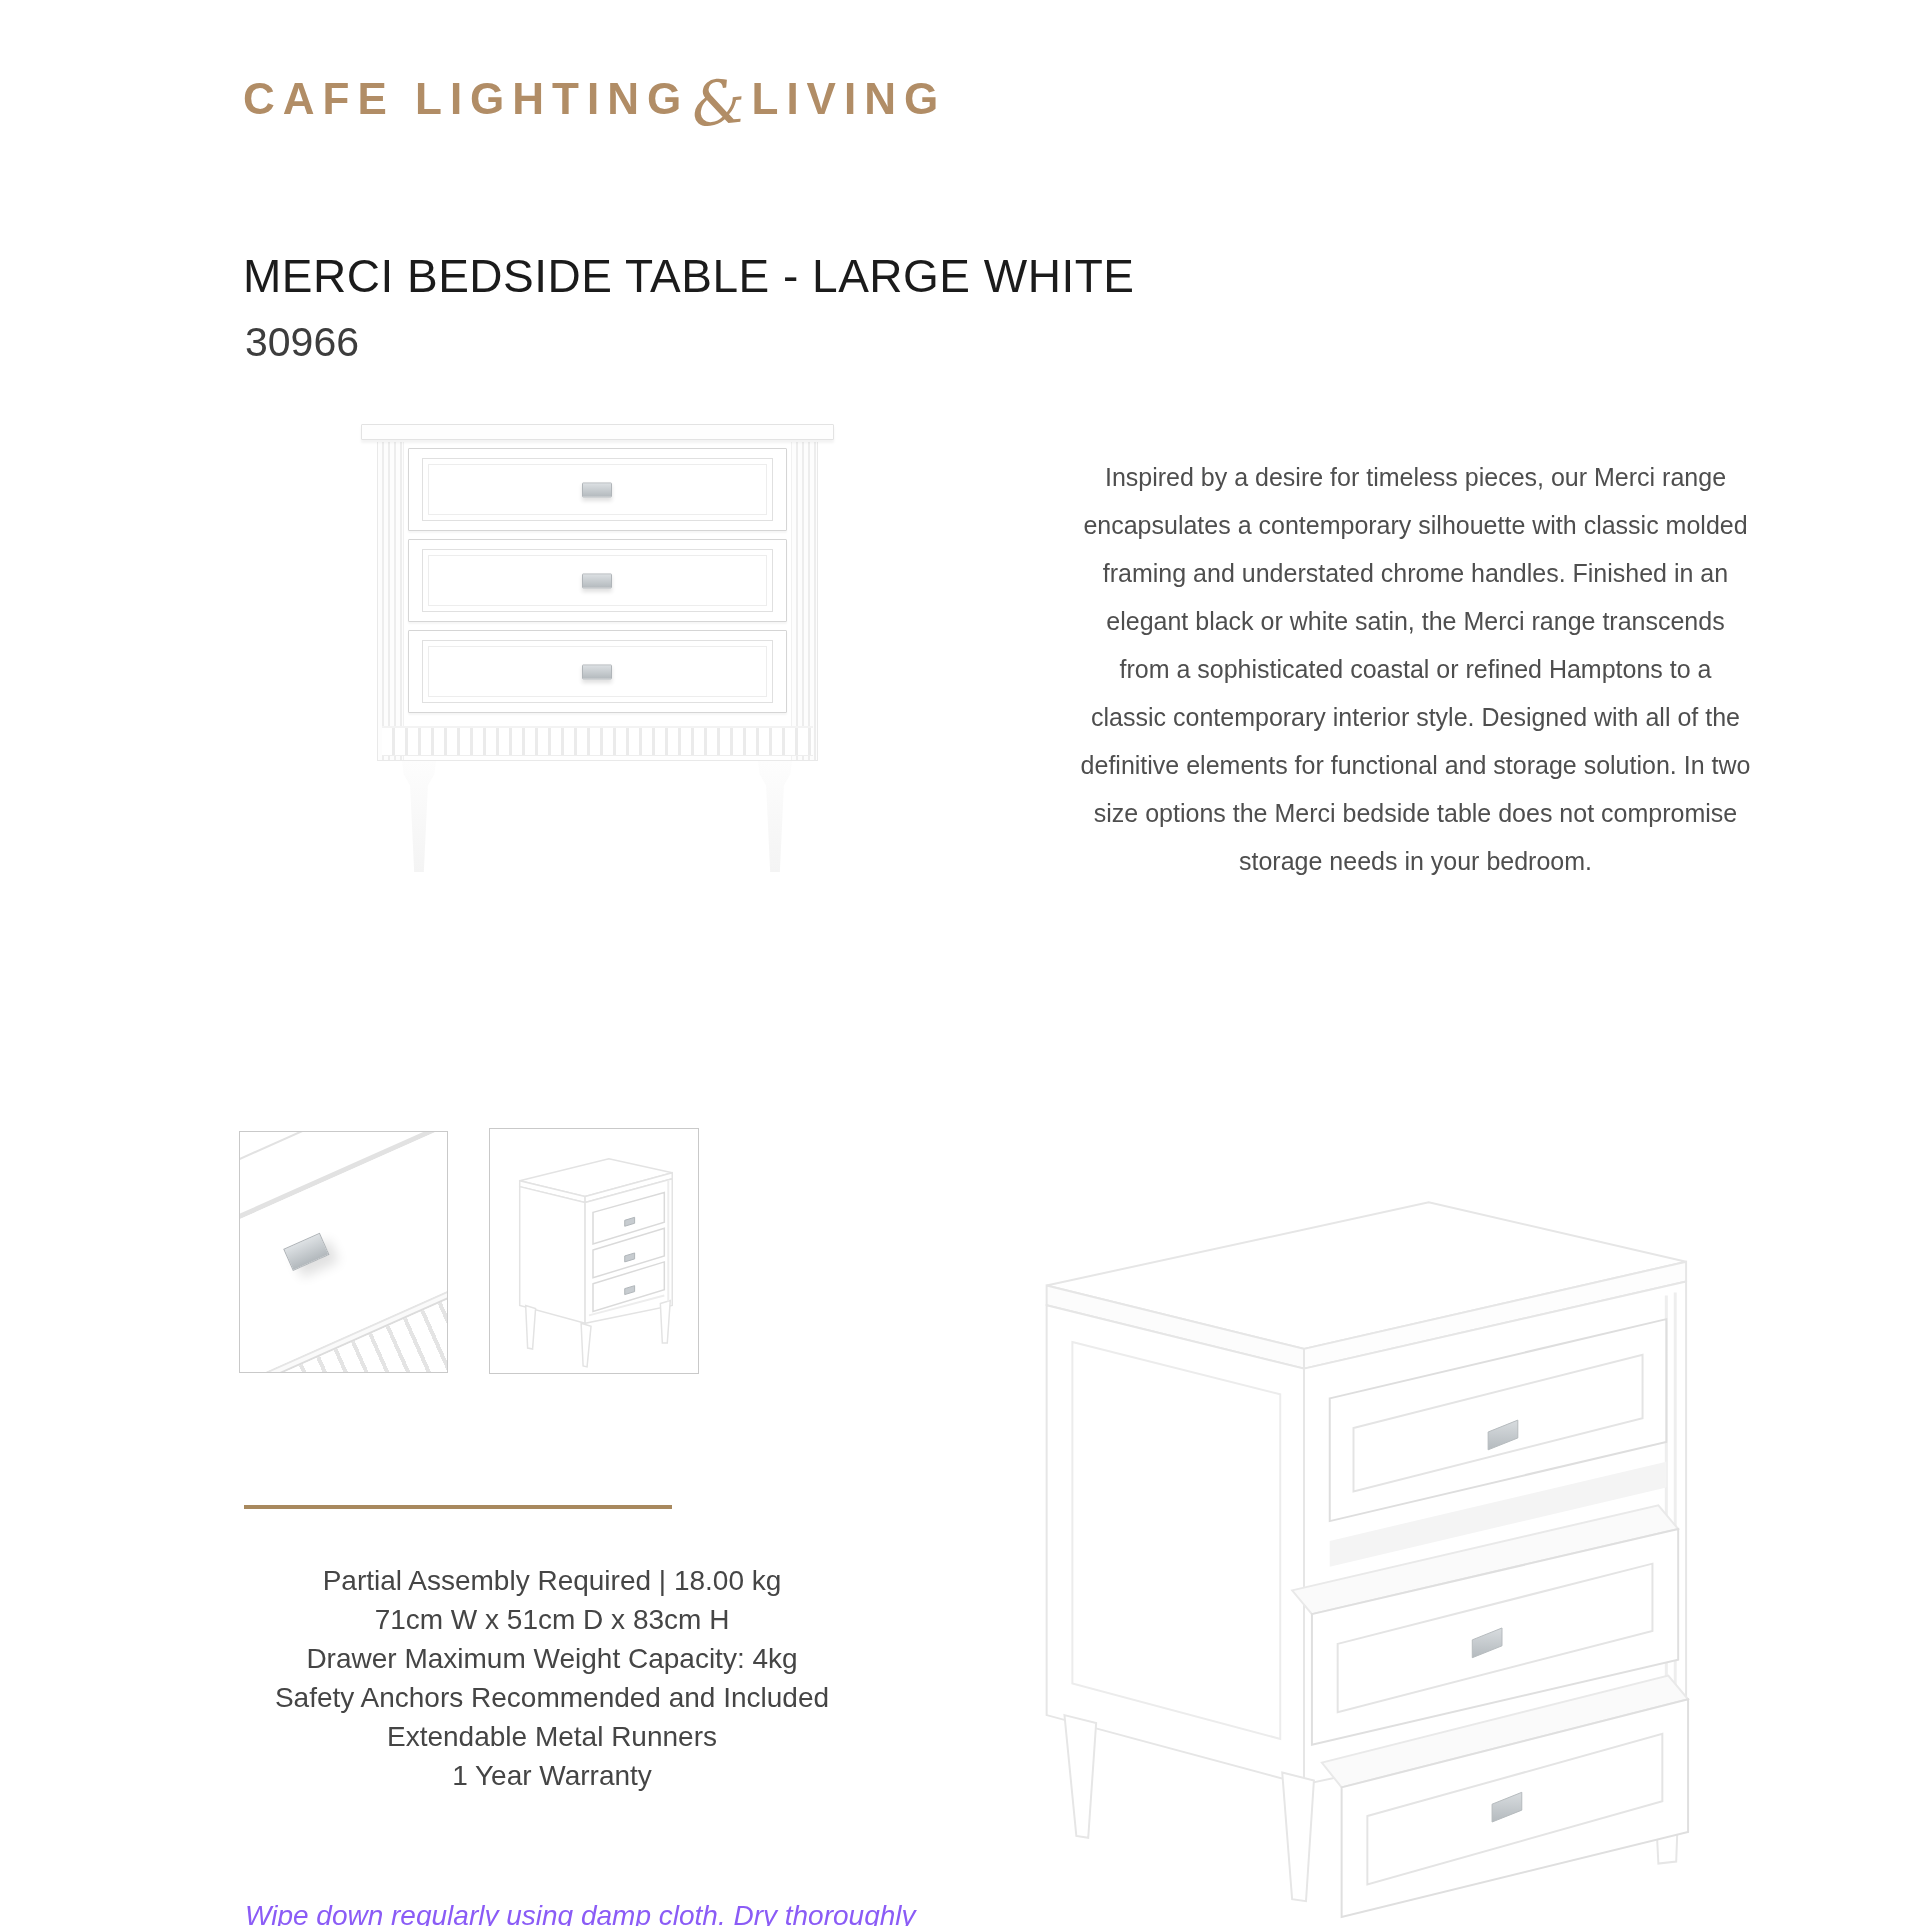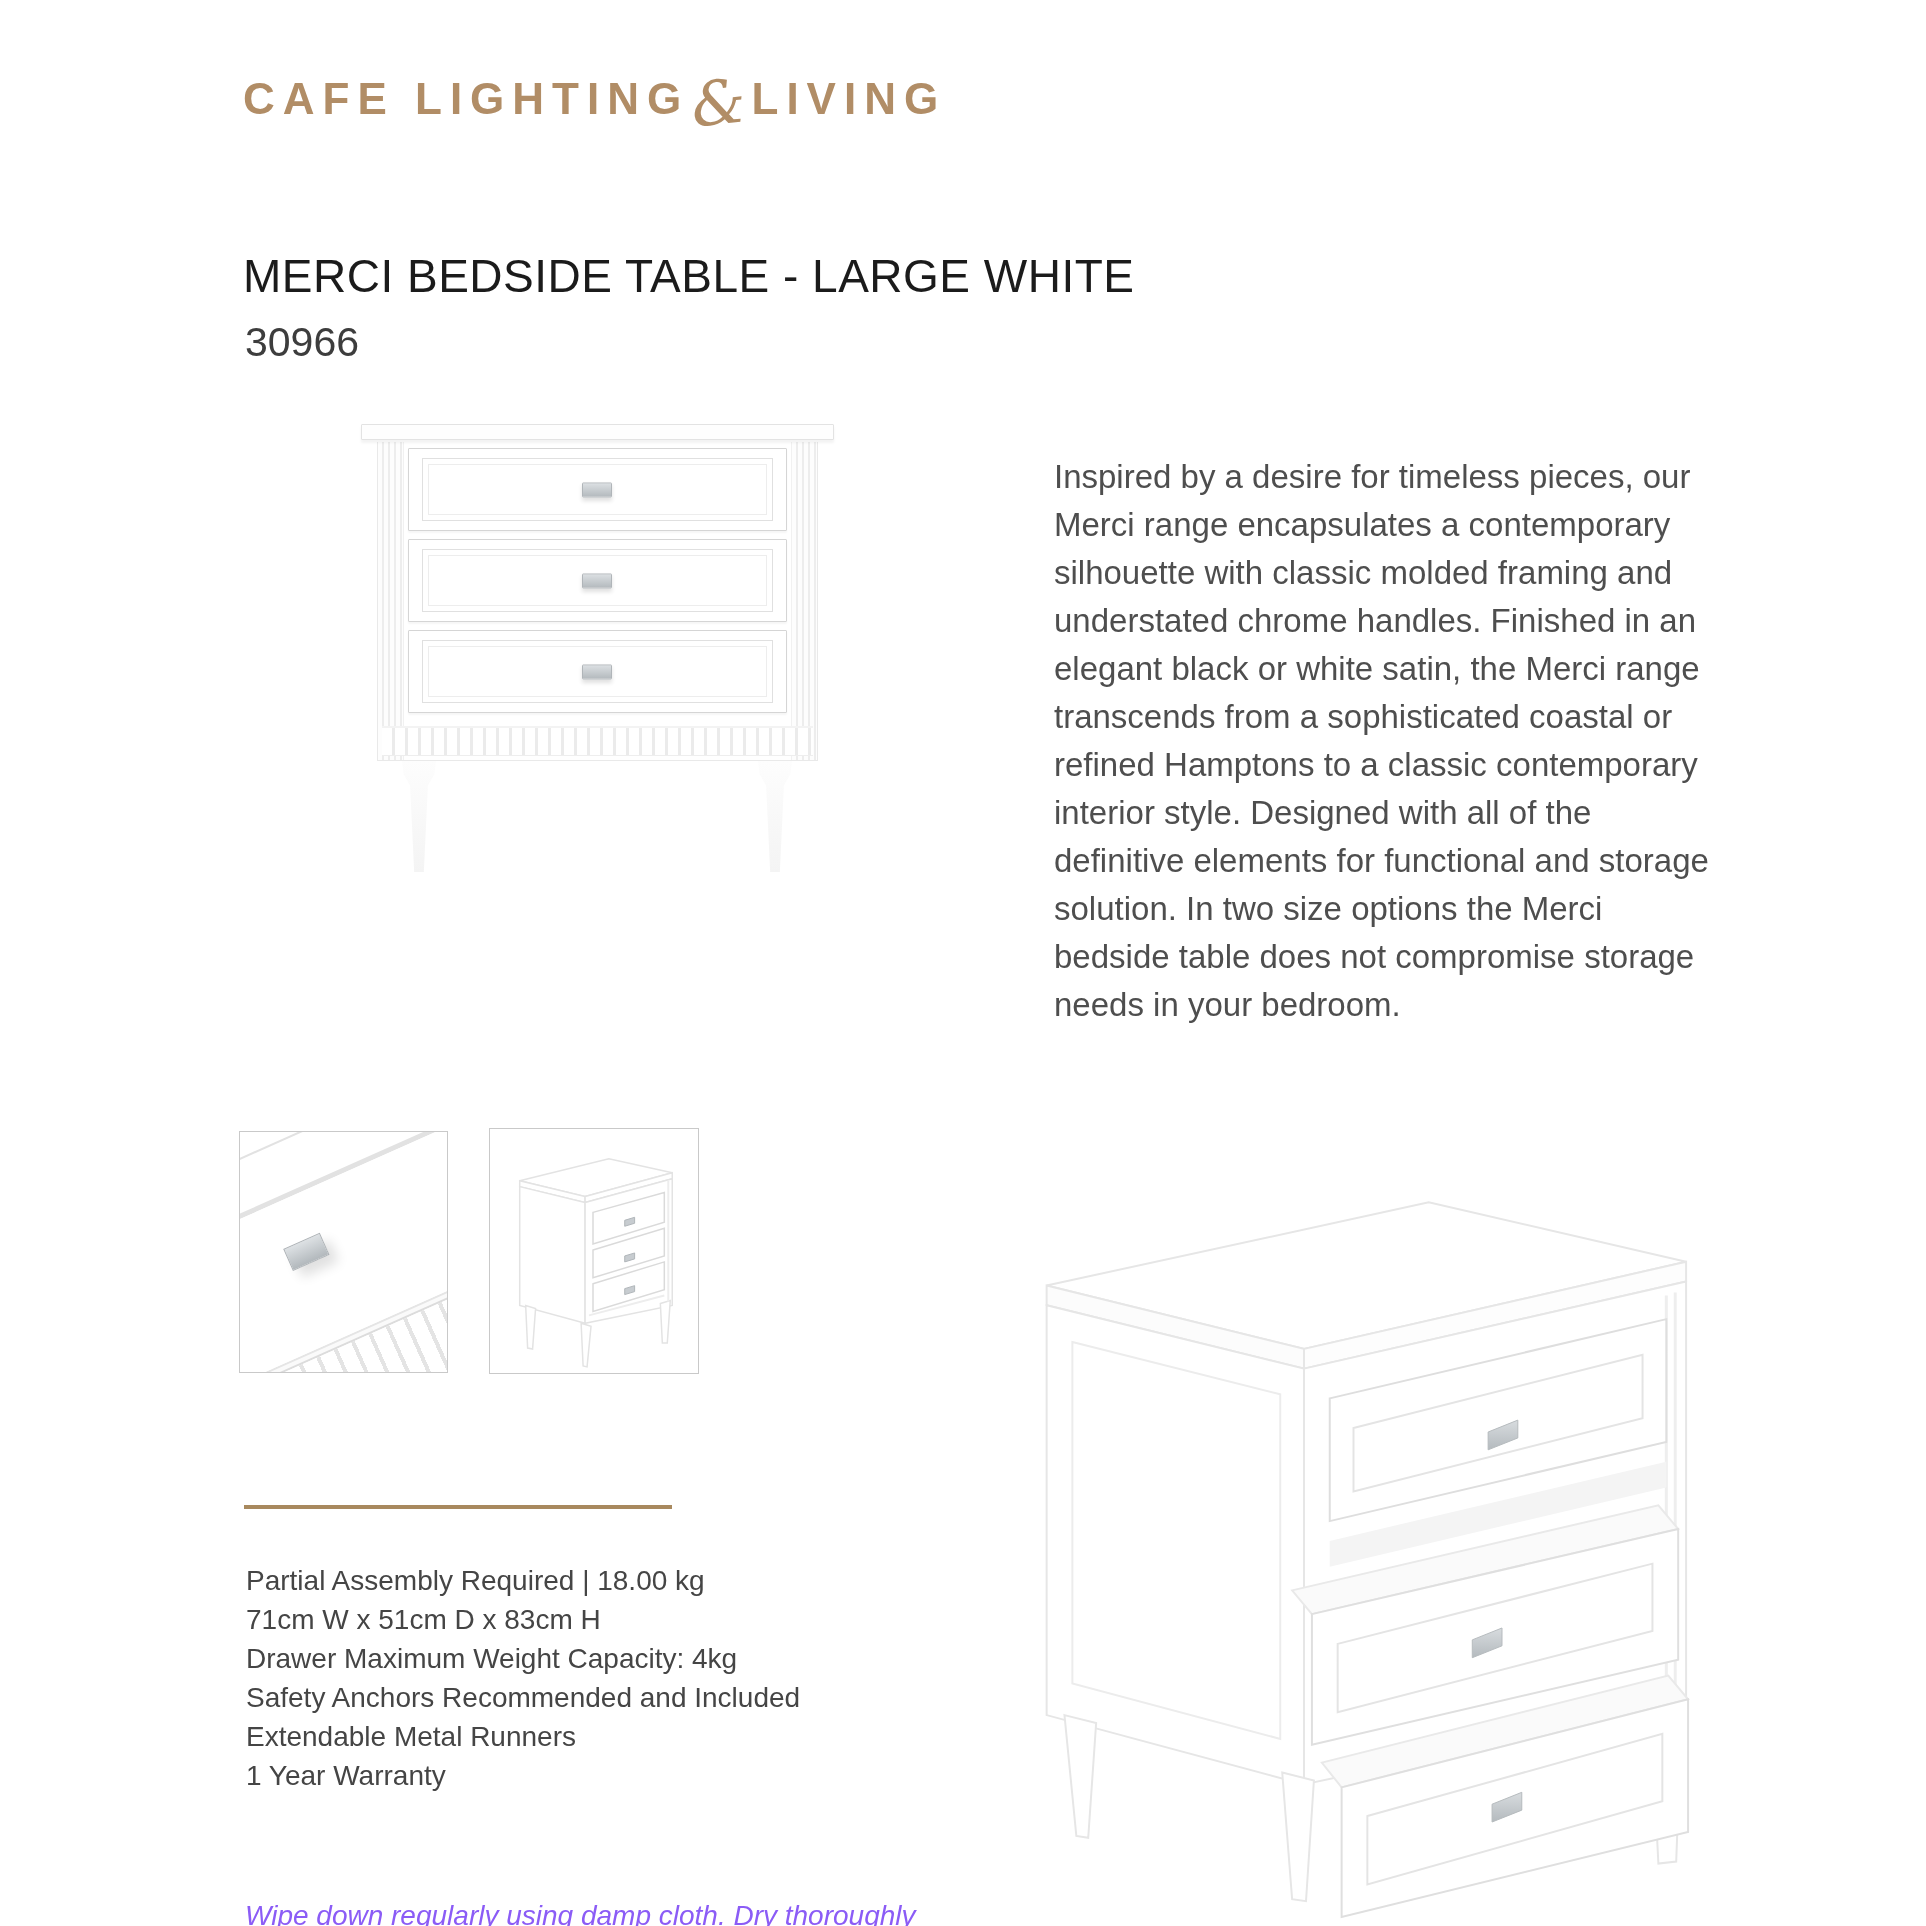--- a/index.html
+++ b/index.html
@@ -6,41 +6,42 @@
     --brand-gold:#b18d66;
     --divider-gold:#a8895e;
     --text-dark:#1b1b1b;
     --text-body:#4e4e4e;
   }
   *{box-sizing:border-box;}
   html,body{margin:0;padding:0;background:#ffffff;}
   .page{
     position:relative;width:1927px;height:1927px;background:#fff;overflow:hidden;
     font-family:"Liberation Sans", sans-serif;
+    text-align:center;
   }
   
   .logo{
     position:absolute;left:243px;top:67px;display:flex;align-items:center;
     color:var(--brand-gold);
   }
   .logo .word{font-size:44px;font-weight:600;letter-spacing:8px;line-height:63px;}
   .logo .amp{
     font-family:"DejaVu Serif", serif;font-style:italic;font-size:61px;line-height:59px;
     margin:0 6px 0 2px;transform:rotate(-6deg);font-weight:400;position:relative;top:4px;
   }
   
   .title{
     position:absolute;left:243px;top:249px;font-size:46px;font-weight:400;
     letter-spacing:0.5px;color:var(--text-dark);
   }
   .sku{position:absolute;left:245px;top:319px;font-size:41px;color:#3d3d3d;}
   
   .description{
-    position:absolute;left:1054px;top:453px;width:673px;
-    font-size:33px;line-height:48px;color:var(--text-body);font-weight:300;
+    position:absolute;left:1079px;top:453px;width:673px;
+    font-size:25px;line-height:48px;color:var(--text-body);font-weight:300;
   }
   
   .hero{
     position:absolute;left:327px;top:424px;width:540px;height:579px;
     display:flex;flex-direction:column;align-items:center;
   }
   .fv-top{
     width:473px;height:16px;background:#fefefe;border:1px solid #e3e3e3;
     box-shadow:0 3px 3px rgba(0,0,0,.05);z-index:2;border-radius:1px;
   }

